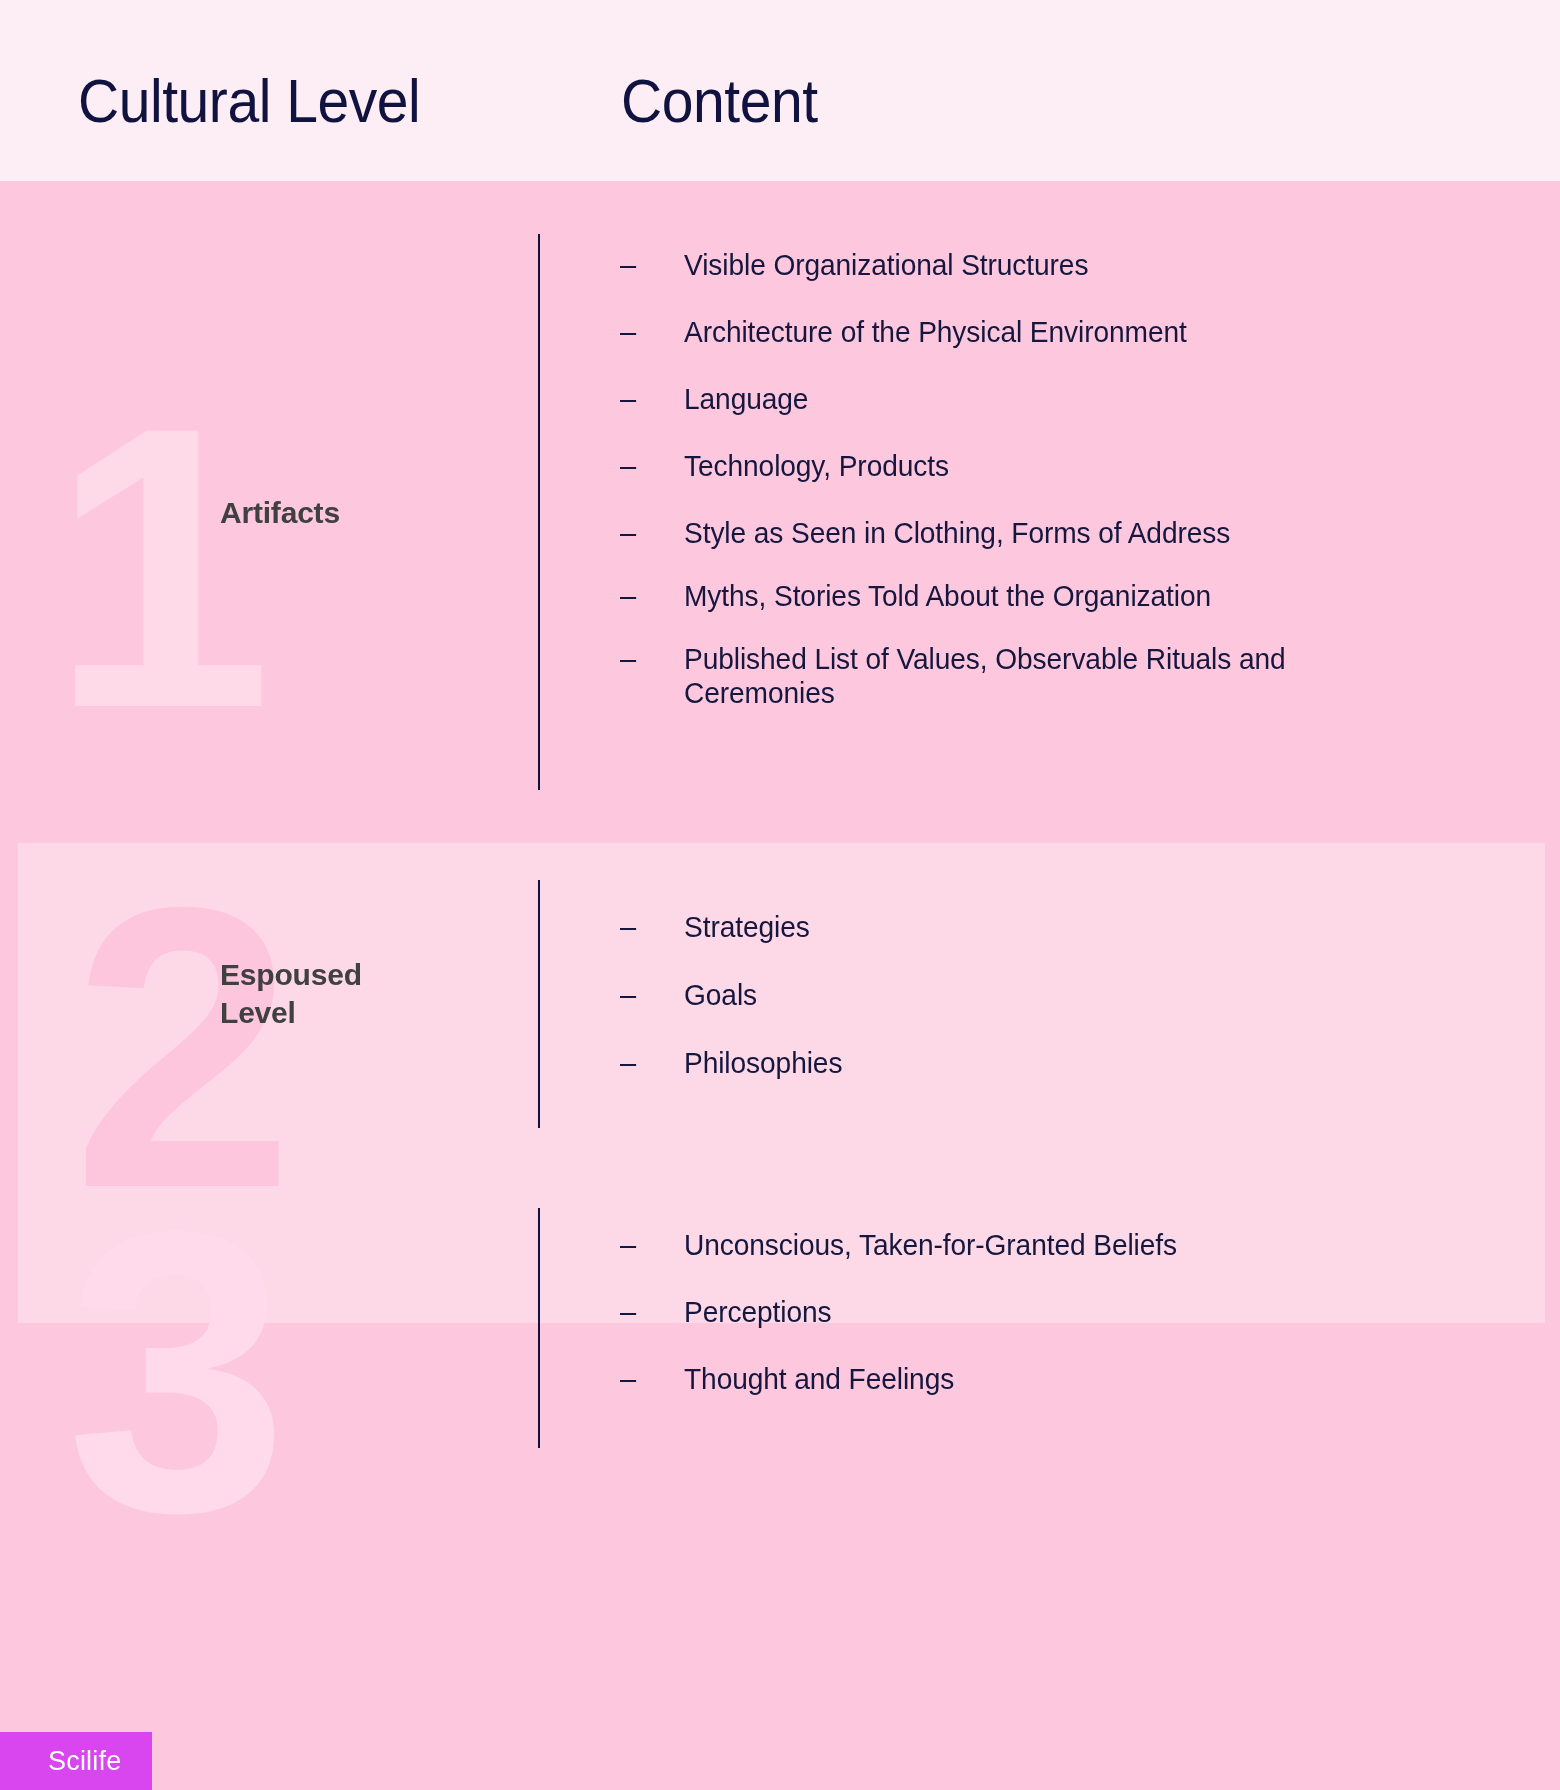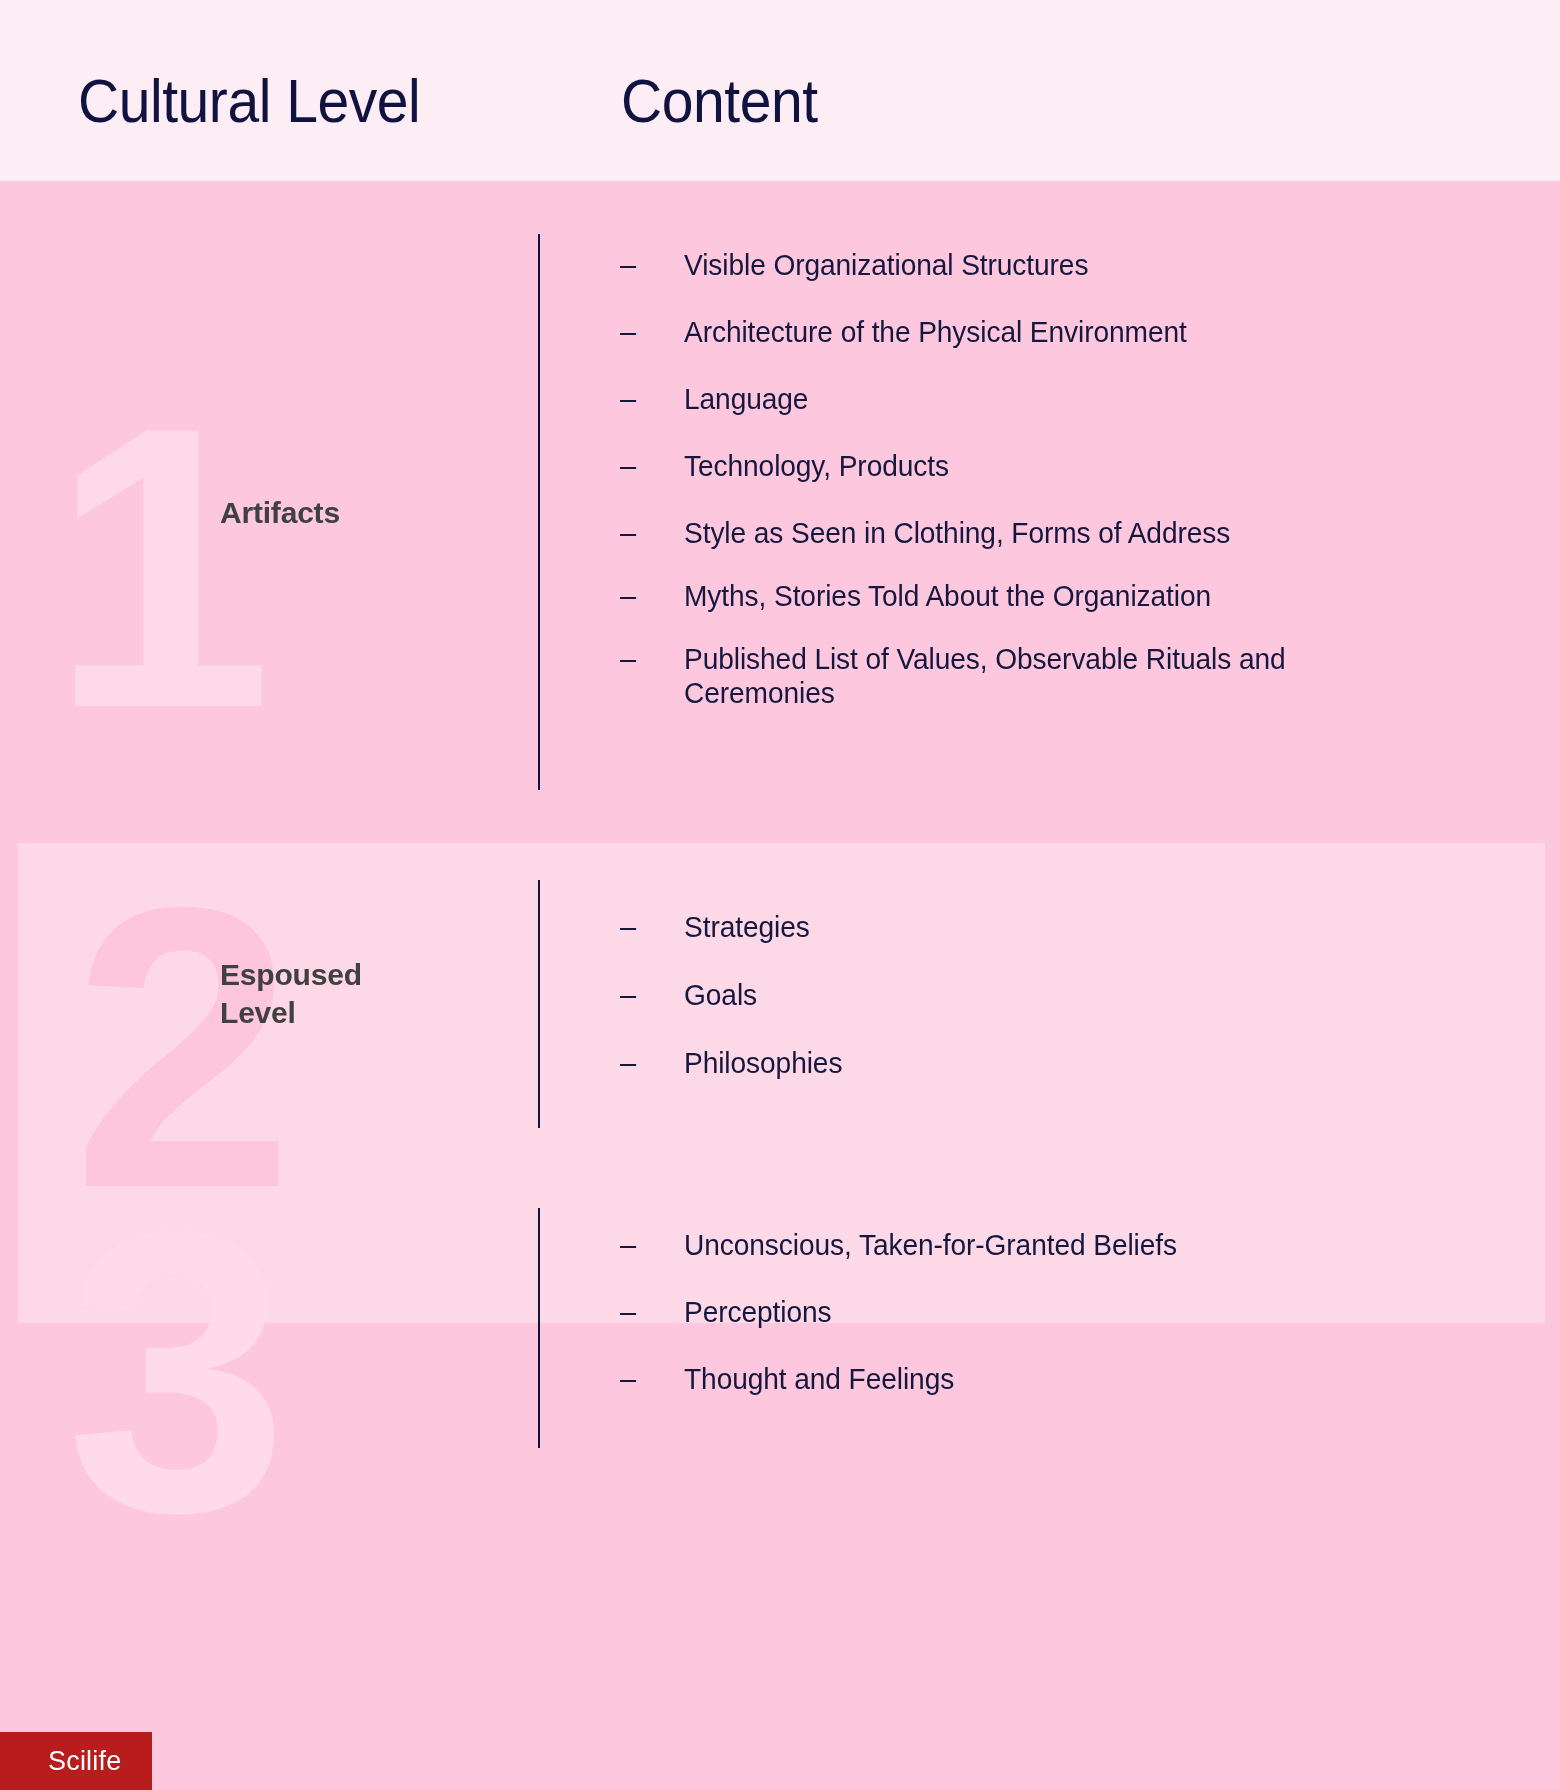--- a/index.html
+++ b/index.html
@@ -144,21 +144,21 @@
   .c1 .li { margin-bottom:33px; }
   .c1 .li.wrap2 { margin-bottom:29px; }
   .c2 .li { margin-bottom:34px; }
   .c3 .li { margin-bottom:33px; }
 
   
   .logo {
     position:absolute;
     left:0; bottom:0;
     width:152px; height:58px;
-    background:#b91c1c;
+    background:#d946ef;
     display:flex;
     align-items:center;
     z-index:20;
   }
   .logo-text {
     color:#ffffff;
     font-family:"Liberation Sans","DejaVu Sans",sans-serif;
     font-size:27px;
     font-weight:400;
     letter-spacing:0.2px;

